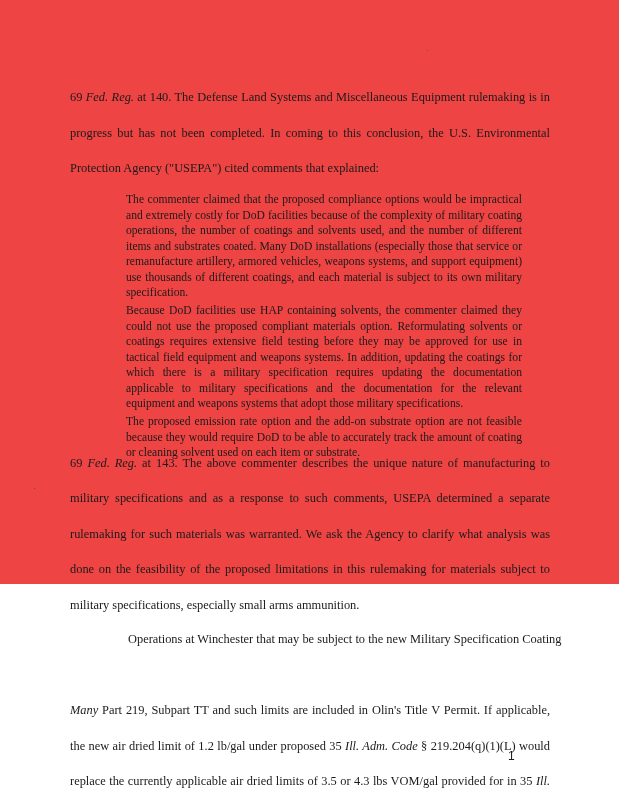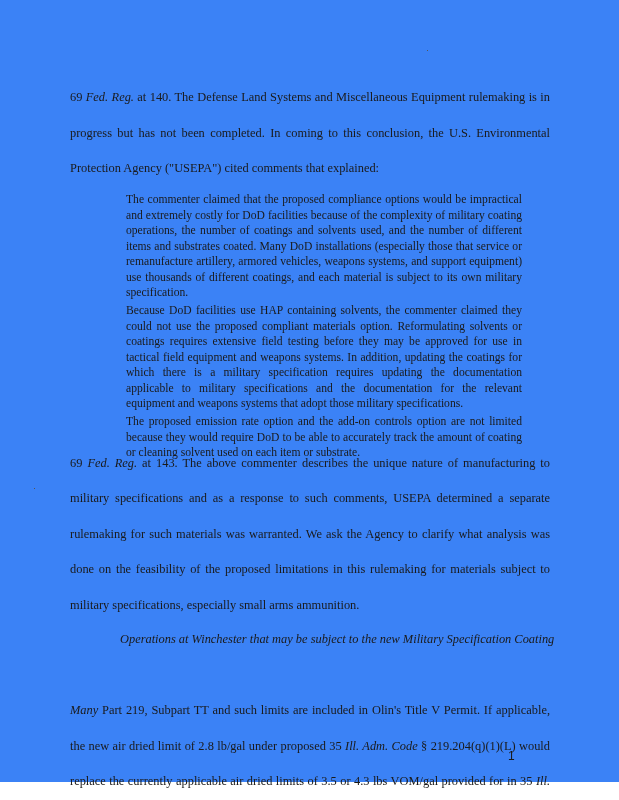--- a/index.html
+++ b/index.html
@@ -1,22 +1,22 @@
 <!DOCTYPE html>
 <html><head>
 <meta charset="utf-8">
 <style>
   html, body { margin: 0; padding: 0; background: #ffffff; }
   body { width: 619px; height: 800px; position: relative; overflow: hidden;
          font-family: "Liberation Serif", "DejaVu Serif", serif; color: #1a1a1a; }
-  .page { position: absolute; left: 0; top: 0; width: 619px; height: 782px; background: #3b82f6; }
+  .page { position: absolute; left: 0; top: 0; width: 619px; height: 584px; background: #ef4444; }
   .line { position: absolute; left: 70px; width: 480px; font-size: 12.4px; white-space: nowrap;
           text-align: justify; text-align-last: justify; line-height: 14px; }
   .line.last { text-align-last: left; }
-  .line.indent { left: 120px; width: 430px; font-style: italic; }
+  .line.indent { left: 128px; width: 430px; }
   .quote { position: absolute; left: 108px; width: 432px; font-size: 11.6px; line-height: 15.5px;
            text-align: justify; }
   .quote p { margin: 18px; }
   .pagenum { position: absolute; left: 508px; top: 749px; font-size: 12px; font-family: "Liberation Sans", sans-serif; }
   .speck { position: absolute; width: 1px; height: 1px; background: #555; }
   i { font-style: italic; }
 </style>
 </head>
 <body>
 
@@ -29,38 +29,38 @@
   <div class="line" style="top:126px;">progress but has not been completed.  In coming to this conclusion, the U.S. Environmental</div>
   <div class="line last" style="top:161px;">Protection Agency ("USEPA") cited comments that explained:</div>
 
   <div class="quote" style="top:174px;">
     <p>The commenter claimed that the proposed compliance options would be impractical and extremely costly for DoD facilities because of the complexity of military coating operations, the number of coatings and solvents used, and the number of different items and substrates coated. Many DoD installations (especially those that service or remanufacture artillery, armored vehicles, weapons systems, and support equipment) use thousands of different coatings, and each material is subject to its own military specification.</p>
   </div>
   <div class="quote" style="top:285px;">
     <p>Because DoD facilities use HAP containing solvents, the commenter claimed they could not use the proposed compliant materials option. Reformulating solvents or coatings requires extensive field testing before they may be approved for use in tactical field equipment and weapons systems. In addition, updating the coatings for which there is a military specification requires updating the documentation applicable to military specifications and the documentation for the relevant equipment and weapons systems that adopt those military specifications.</p>
   </div>
   <div class="quote" style="top:396px;">
-    <p>The proposed emission rate option and the add-on controls option are not limited because they would require DoD to be able to accurately track the amount of coating or cleaning solvent used on each item or substrate.</p>
+    <p>The proposed emission rate option and the add-on substrate option are not feasible because they would require DoD to be able to accurately track the amount of coating or cleaning solvent used on each item or substrate.</p>
   </div>
 
   <div class="line" style="top:456px;">
     <span>69</span>
     <i>Fed. Reg.</i><span> at 143.  The above commenter describes the unique nature of manufacturing to</span>
   </div>
   <div class="line" style="top:491px;">military specifications and as a response to such comments, USEPA determined a separate</div>
   <div class="line" style="top:527px;">rulemaking for such materials was warranted.  We ask the Agency to clarify what analysis was</div>
   <div class="line last" style="top:598px;">military specifications, especially small arms ammunition.</div>
   <div class="line" style="top:562px;">done on the feasibility of the proposed limitations in this rulemaking for materials subject to</div>
 
   <div class="line indent" style="top:632px;">Operations at Winchester that may be subject to the new Military Specification Coating</div>
   <div class="line" style="top:703px;">
     <i>Many</i><span> Part 219, Subpart TT and such limits are included in Olin's Title V Permit.  If applicable,</span>
   </div>
   <div class="line" style="top:739px;">
-    <span>the new air dried limit of 2.8 lb/gal under proposed 35 </span><i>Ill. Adm. Code</i><span> § 219.204(q)(1)(L) would</span>
+    <span>the new air dried limit of 1.2 lb/gal under proposed 35 </span><i>Ill. Adm. Code</i><span> § 219.204(q)(1)(L) would</span>
   </div>
   <div class="line" style="top:774px;">
     <span>replace the currently applicable air dried limits of 3.5 or 4.3 lbs VOM/gal provided for in 35 </span><i>Ill.</i>
   </div>
 
   <div class="pagenum">1</div>
 
   <div class="speck" style="left:427px;top:50px;"></div>
   <div class="speck" style="left:34px;top:488px;"></div>
 </div>

